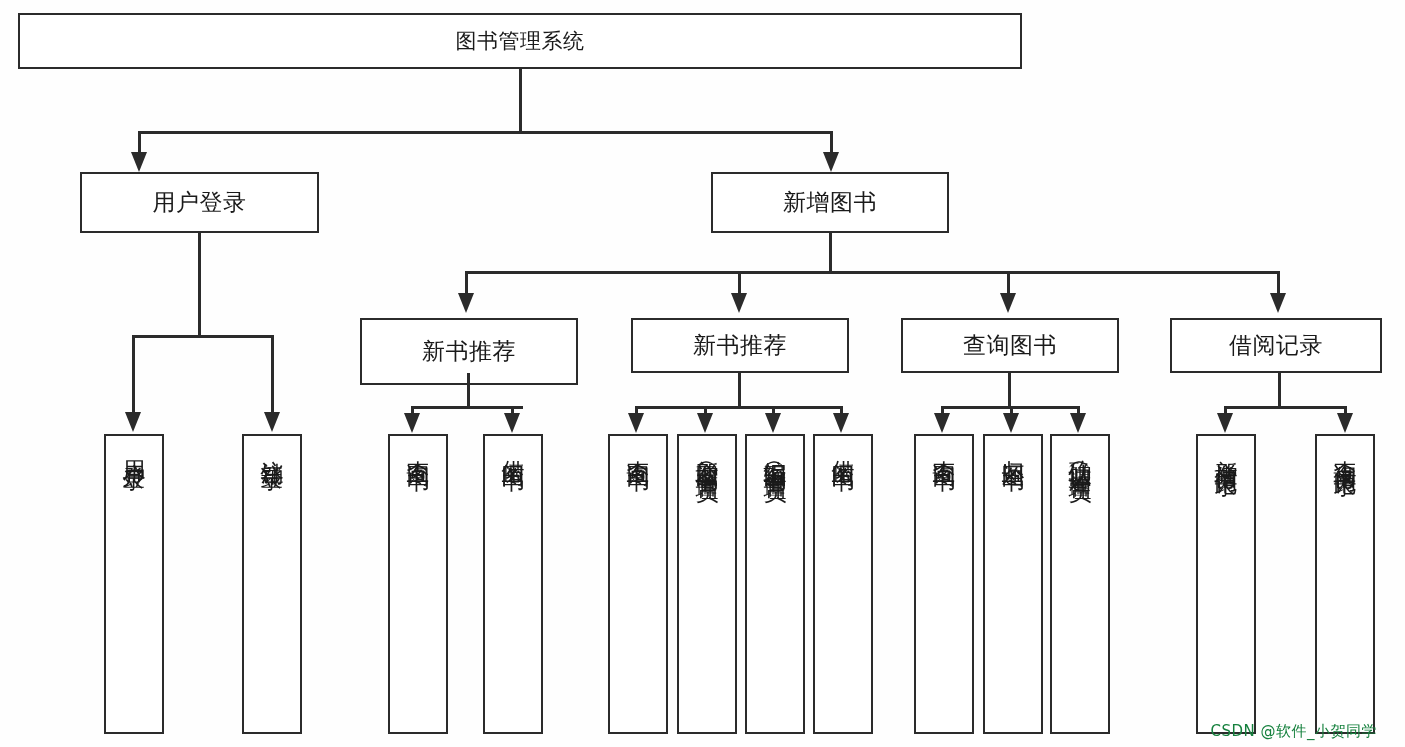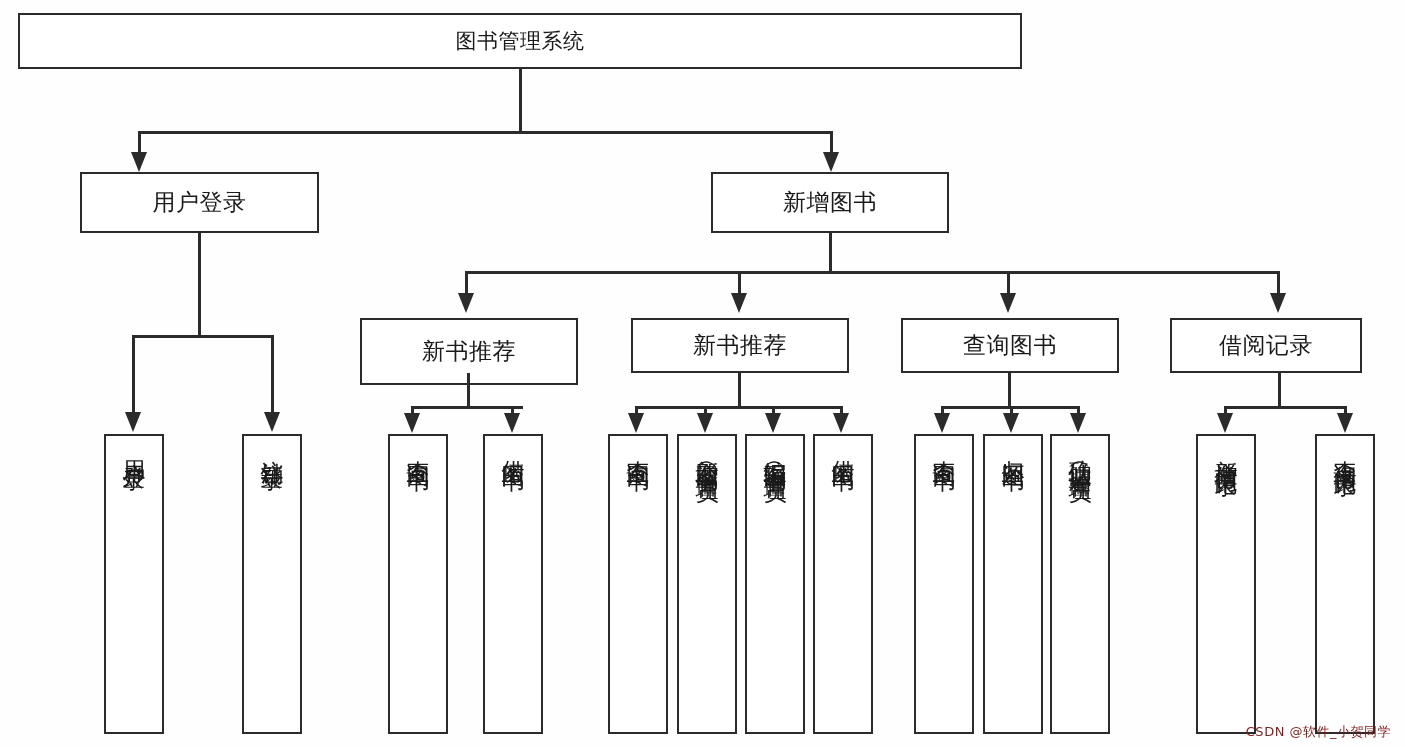--- a/index.html
+++ b/index.html
@@ -63,24 +63,24 @@
   .arrow {
     position: absolute;
     width: 0;
     height: 0;
     border-left: 8px solid transparent;
     border-right: 8px solid transparent;
     border-top: 20px solid #2b2b2b;
   }
   #watermark {
     position: absolute;
-    right: 14px;
+    right: 28px;
     bottom: 6px;
-    font-size: 13px;
-    color: #7f1d1d;
+    font-size: 15px;
+    color: #15803d;
     letter-spacing: 0.5px;
     white-space: nowrap;
     pointer-events: none;
   }
 </style>
 </head>
 <body>
 
 <div id="canvas">
 
@@ -130,21 +130,21 @@
 
   <div class="node level3" style="left:360px; top:318px; width:218px; height:67px;">
     <span class="label">新书推荐</span>
   </div>
   <div class="node level3" style="left:631px; top:318px; width:218px; height:55px;">
     <span class="label">新书推荐</span>
   </div>
   <div class="node level3" style="left:901px; top:318px; width:218px; height:55px;">
     <span class="label">查询图书</span>
   </div>
-  <div class="node level3" style="left:1170px; top:318px; width:192px; height:55px;text-align:center;">
+  <div class="node level3" style="left:1170px; top:318px; width:212px; height:55px;text-align:center;">
     <span class="label">借阅记录</span>
   </div>
 
   <div class="conn v" style="left:467px; top:373px; height:35px;"></div>
   <div class="conn h" style="left:411px; top:406px; width:112px;"></div>
   <div class="conn v" style="left:411px; top:406px; height:12px;"></div>
   <div class="arrow" style="left:404px; top:413px;"></div>
   <div class="conn v" style="left:511px; top:406px; height:12px;"></div>
   <div class="arrow" style="left:504px; top:413px;"></div>
 

